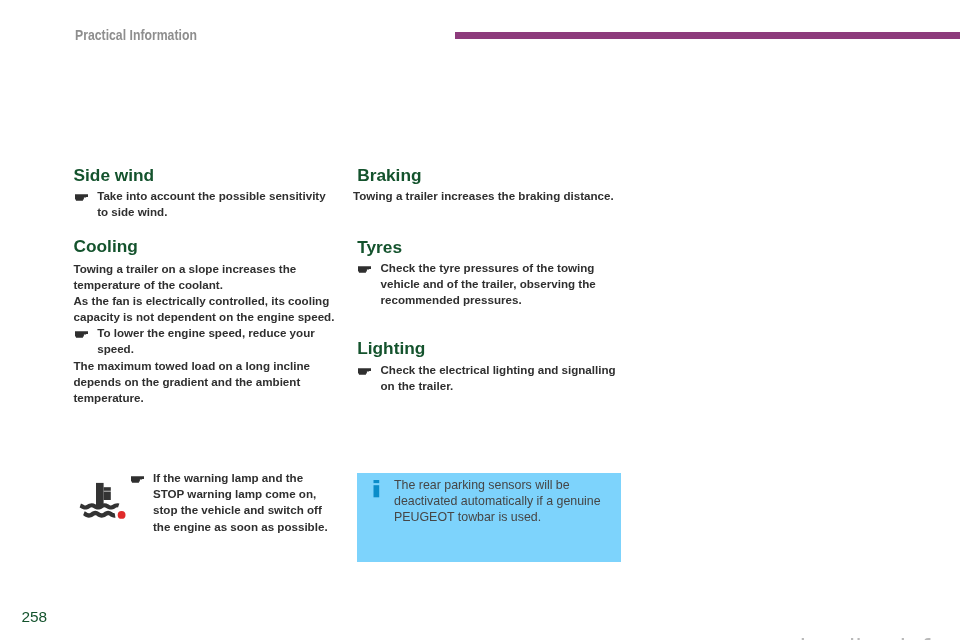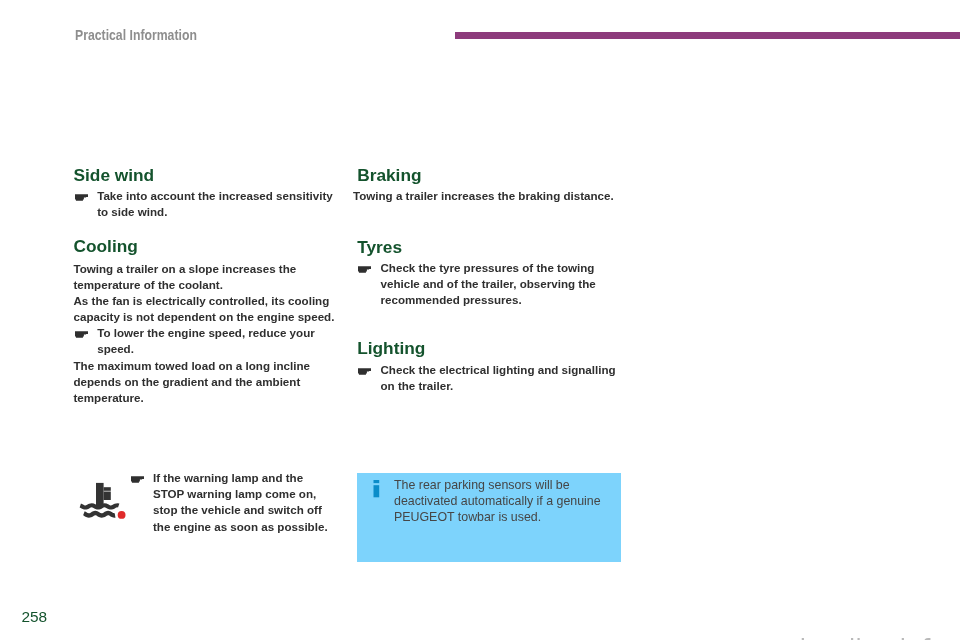--- a/index.html
+++ b/index.html
@@ -46,21 +46,21 @@
 
   <div class="hdr-title">Practical Information</div>
   <div class="hdr-bar"></div>
 
   <div class="h" style="left:73.5px;top:167px">Side wind</div>
   <div class="arw" style="left:75.1px;top:194px">
       <svg class="arrow-svg" width="13" height="7" viewBox="0 0 12.8 6.2">
         <path fill="#2f2f2f" d="M0 0 L12.8 0 L12.8 2.6 L10.9 2.6 L10.9 3.2 L8.75 3.2 L8.75 5.0 L7.8 5.0 L7.8 6.2 L0.9 6.2 L0.9 5.0 L0 5.0 Z"></path>
       </svg>
     </div>
-  <div class="bl" style="left:97.2px;top:188px;width:242px">Take into account the increased sensitivity to side wind.</div>
+  <div class="bl" style="left:97.2px;top:188px;width:242px">Take into account the possible sensitivity to side wind.</div>
 
   <div class="h" style="left:73.5px;top:238px">Cooling</div>
   <div class="p" style="left:73.5px;top:261px;width:266px">Towing a trailer on a slope increases the temperature of the coolant.</div>
   <div class="p" style="left:73.5px;top:293px;width:266px">As the fan is electrically controlled, its cooling capacity is not dependent on the engine speed.</div>
   <div class="arw" style="left:75.1px;top:331px">
       <svg class="arrow-svg" width="13" height="7" viewBox="0 0 12.8 6.2">
         <path fill="#2f2f2f" d="M0 0 L12.8 0 L12.8 2.6 L10.9 2.6 L10.9 3.2 L8.75 3.2 L8.75 5.0 L7.8 5.0 L7.8 6.2 L0.9 6.2 L0.9 5.0 L0 5.0 Z"></path>
       </svg>
     </div>
   <div class="bl" style="left:97.2px;top:325px;width:242px">To lower the engine speed, reduce your speed.</div>

